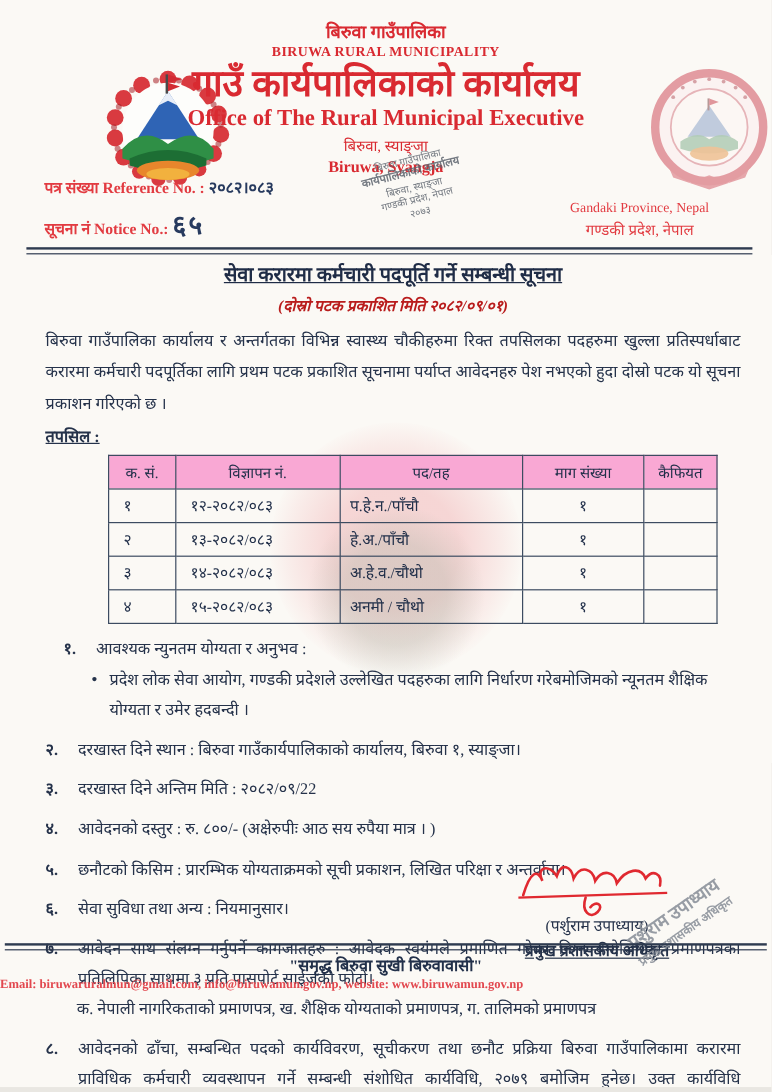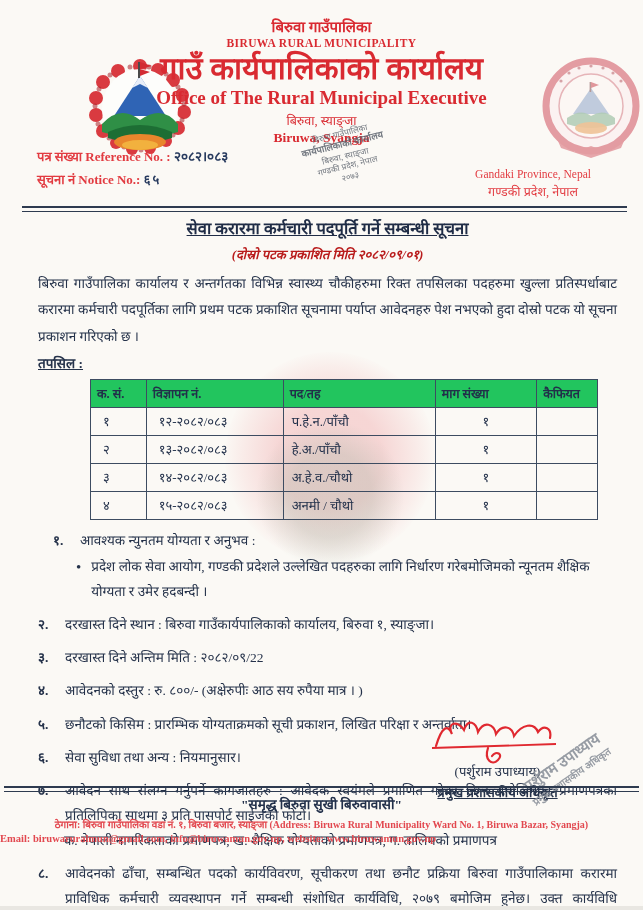--- a/index.html
+++ b/index.html
@@ -22,37 +22,37 @@
   .round-stamp{
     position:absolute;top:128px;left:281px;width:128px;text-align:center;
     color:#5d646e;transform:rotate(-14deg);line-height:1.25;opacity:.85;
   }
   .round-stamp .rs{font-size:8.5px;}
   .round-stamp .rs-big{font-size:9.5px;font-weight:bold;}
   
   .ref-block{position:absolute;top:145px;left:37px;font-size:13px;line-height:1.75;}
   .ref-label{color:#e23b41;font-weight:bold;}
   .ref-value{color:#273a5e;font-weight:bold;font-size:13.5px;}
-  .notice-value{color:#273a5e;font-weight:bold;font-size:13px;letter-spacing:2px;}
+  .notice-value{color:#273a5e;font-weight:bold;font-size:22px;letter-spacing:2px;}
   .province-block{position:absolute;top:166px;right:52px;text-align:center;color:#e23b41;line-height:1.5;}
   .province-en{font-size:11.5px;font-weight:normal;}
   .province-np{font-size:12.5px;}
   
   .dbl-line{height:3px;border-top:2px solid #2e3b50;border-bottom:1px solid #2e3b50;}
   .hdr-line{position:absolute;top:206px;left:22px;right:16px;}
   
   .doc-body{position:absolute;top:213px;left:0;right:0;padding:0 26px 0 38px;}
   .title{text-align:center;font-size:16.5px;font-weight:bold;text-decoration:underline;color:#1f2c46;margin:3px 0 0 0;}
   .subtitle{text-align:center;font-size:13px;font-style:italic;font-weight:bold;color:#b91c1c;margin-top:6px;}
   .intro{font-size:13.5px;line-height:1.95;text-align:justify;margin:8px 0 0 0;}
   .tapasil{font-size:13.5px;font-weight:bold;text-decoration:underline;margin-top:4px;}
   
   table.notice-table{border-collapse:collapse;margin:7px 0 6px 52px;width:508px;font-size:13px;color:#22304a;}
   .notice-table th,.notice-table td{border:1.4px solid #3d4c61;padding:3px 6px;height:21px;}
-  .notice-table th{background:#22c55e;font-weight:bold;text-align:left;font-size:12.5px;}
+  .notice-table th{background:#f9a8d4;font-weight:normal;text-align:center;font-size:12.5px;}
   .notice-table td.c1{width:11%;padding-left:12px;text-align:left;}
   .notice-table td.c2{width:27%;padding-left:12px;text-align:left;}
   .notice-table td.c3{width:30%;padding-left:8px;text-align:left;}
   .notice-table td.c4{width:20%;text-align:center;}
   .notice-table td.c5{width:12%;}
   
   .item{display:flex;gap:7px;margin-top:9px;font-size:13.5px;line-height:1.8;}
   .item .num{min-width:20px;font-weight:bold;}
   .item .text{text-align:justify;flex:1;}
   .item.indent1{margin-left:15px;}
@@ -293,17 +293,16 @@
   </div>
 
   <div class="diag-stamp">
     <div class="ds1">पर्शुराम उपाध्याय</div>
     <div class="ds2">प्रमुख प्रशासकीय अधिकृत</div>
   </div>
 
   <div class="footer">
     <div class="dbl-line"></div>
     <div class="slogan">"समृद्ध बिरुवा सुखी बिरुवावासी"</div>
-    <div class="addr">ठेगाना: बिरुवा गाउँपालिका वडा नं. १, बिरुवा बजार, स्याङ्जा (Address: Biruwa Rural Municipality Ward No. 1, Biruwa Bazar, Syangja)</div>
     <div class="email">Email: biruwaruralmun@gmail.com, info@biruwamun.gov.np, website: www.biruwamun.gov.np</div>
   </div>
 
 </div>
 
 </body></html>

